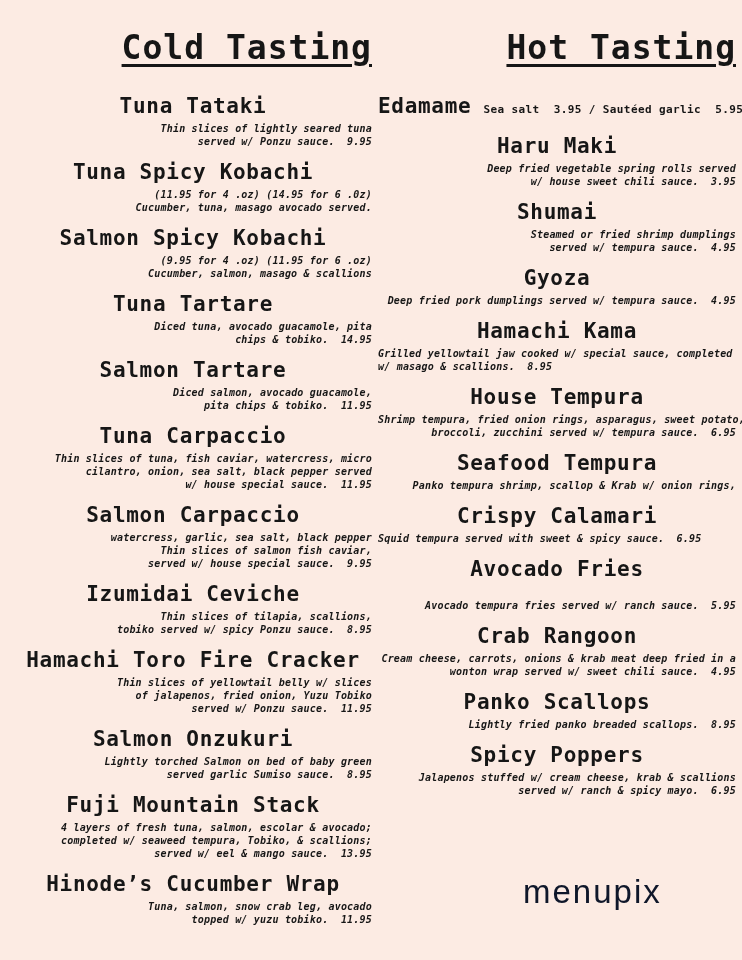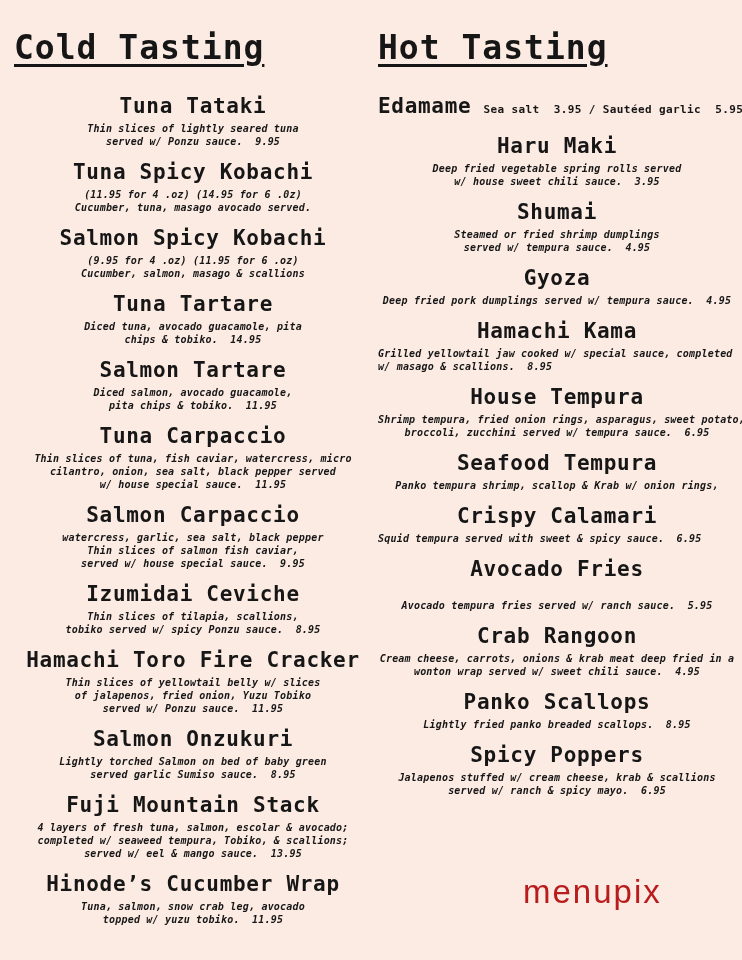--- a/index.html
+++ b/index.html
@@ -9,51 +9,51 @@
     color:#161616;
     font-family:"DejaVu Sans Mono",monospace;
     position:relative;
     overflow:hidden;
   }
   .col{position:absolute;top:26px;}
   #col-0{left:14px;width:358px;}
   #col-1{left:378px;width:358px;}
   .title{
     font-size:33px;font-weight:bold;
-    text-align:left;margin:0 0 24px 0;
+    text-align:right;margin:0 0 24px 0;
     letter-spacing:1px;line-height:44px;
     text-decoration:underline;
     text-decoration-thickness:3px;
     text-underline-offset:5px;
   }
   .menu-item{margin-bottom:12px;}
   .name-row{line-height:25px;white-space:nowrap;text-align:center;}
   .item-name{
     font-size:21px;font-weight:bold;letter-spacing:.7px;
   }
   .item-inline{
     font-size:11px;font-weight:bold;margin-left:12px;
     letter-spacing:.4px;white-space:pre;
   }
   .item-desc{
     font-size:10px;font-weight:bold;font-style:italic;
-    line-height:13px;margin-top:2px;text-align:center;
+    line-height:13px;margin-top:2px;text-align:right;
     letter-spacing:.2px;
   }
   .desc-line{white-space:pre;}
   
   #col-0 .menu-item:nth-child(3){margin-top:12px;}
   #col-1 .menu-item:nth-child(5) .item-desc,
   #col-1 .menu-item:nth-child(8) .item-desc{text-align:left;}
   #col-1 .menu-item:nth-child(9) .item-desc{margin-top:16px;}
   .watermark{
     position:absolute;left:523px;top:873px;
     font-family:"Liberation Sans",sans-serif;
     font-size:33px;font-weight:400;
-    color:#b91c1c;letter-spacing:2px;
+    color:#0f172a;letter-spacing:2px;
   }
 </style>
 </head>
 <body>
 
 <div class="col" id="col-0">
   <h1 class="title">Cold Tasting</h1>
   <div class="items">
       <div class="menu-item">
         <div class="name-row"><span class="item-name">Tuna Tataki</span></div>

